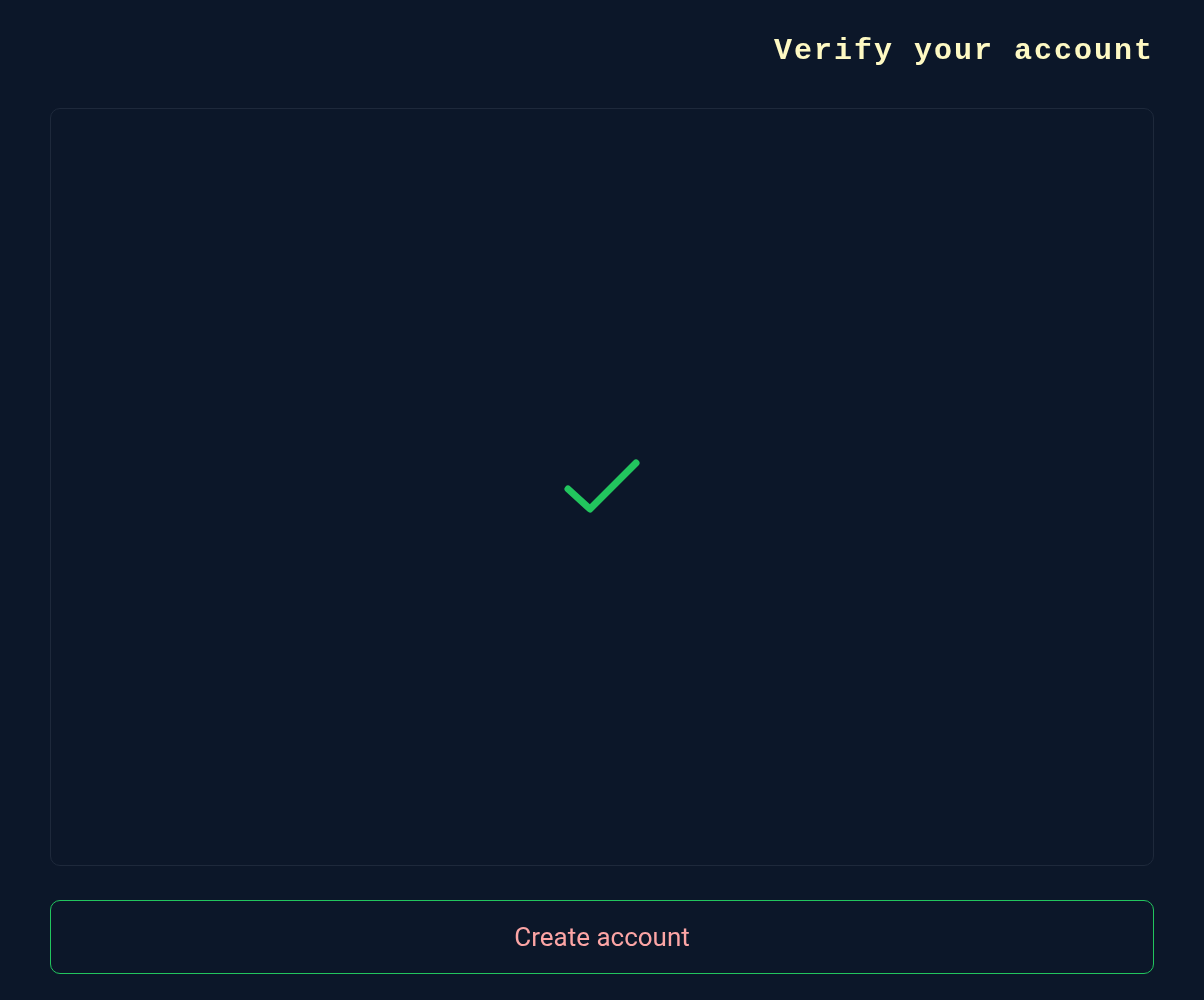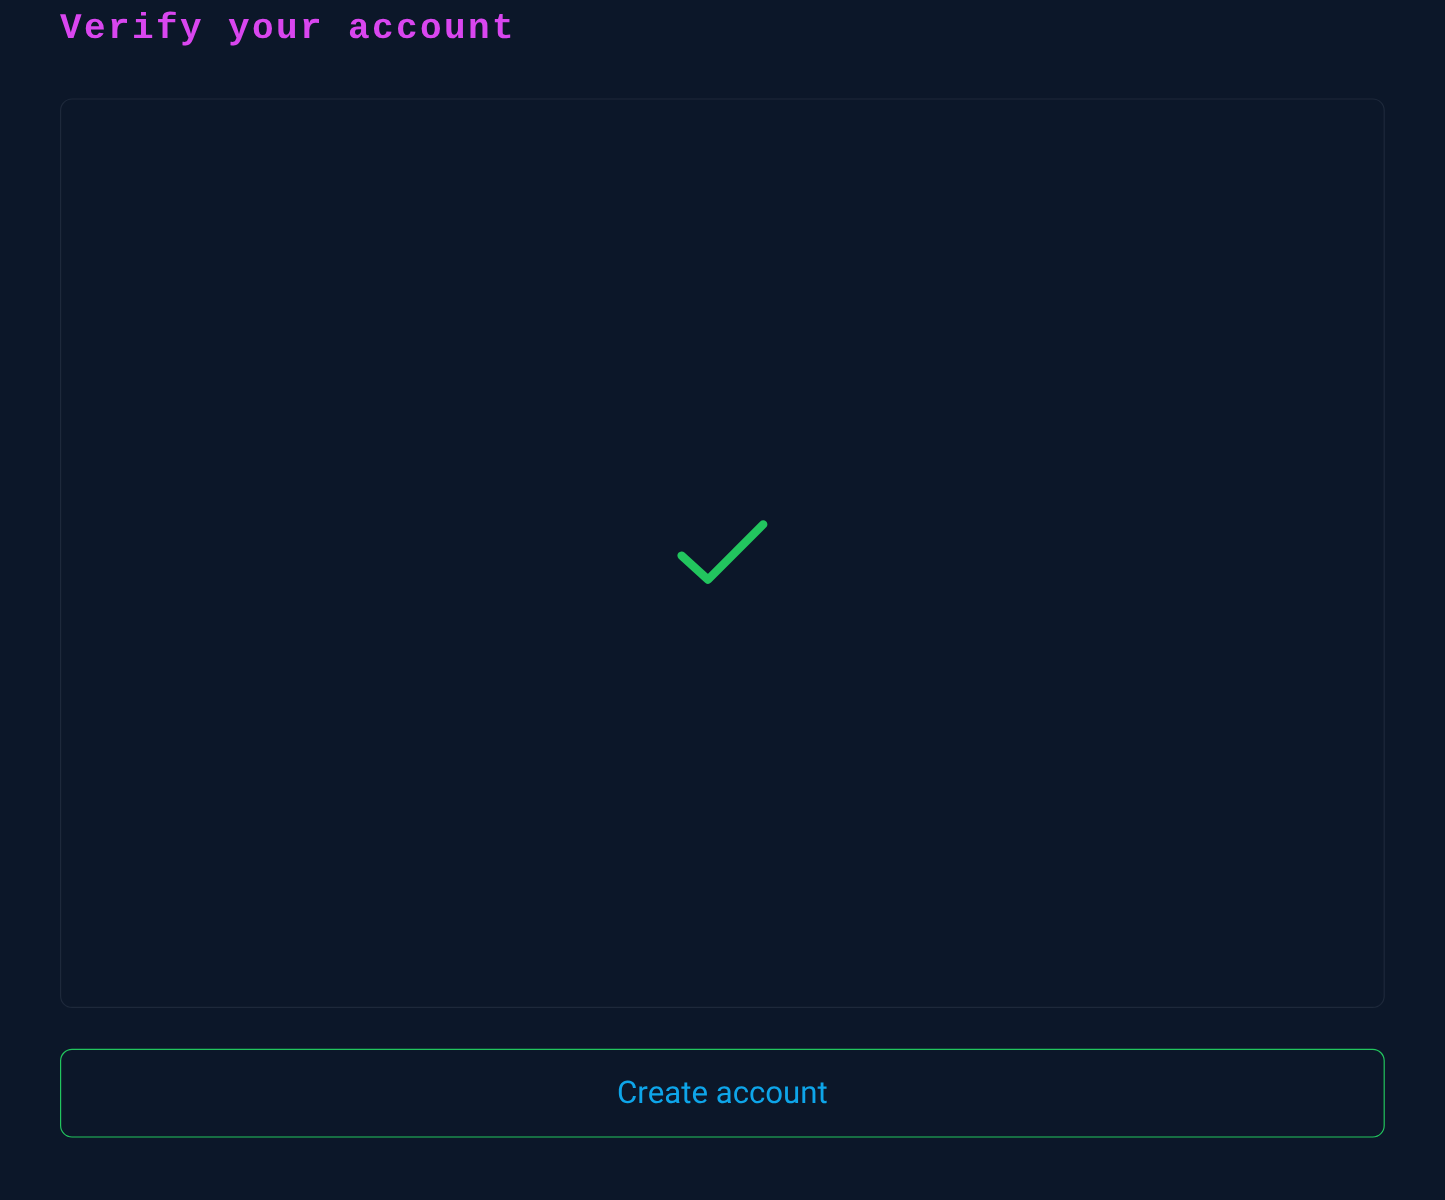--- a/index.html
+++ b/index.html
@@ -12,24 +12,25 @@
       width: 1204px;
       height: 1000px;
       font-family: -apple-system, BlinkMacSystemFont, "Segoe UI", Roboto, sans-serif;
       padding: 0 50px;
       overflow: hidden;
     }
     .page-title {
       font-family: "Courier New", Courier, monospace;
       font-size: 30px;
       font-weight: bold;
-      color: #d946ef;
+      color: #fef9c3;
       letter-spacing: 2px;
-      padding-top: 8px;
+      padding-top: 34px;
       padding-bottom: 40px;
+      text-align: right;
     }
     .verification-panel {
       border: 1px solid #1e293b;
       border-radius: 10px;
       height: 758px;
       display: flex;
       align-items: center;
       justify-content: center;
       margin-bottom: 34px;
     }
@@ -37,21 +38,21 @@
       display: flex;
       align-items: center;
       justify-content: center;
     }
     .create-account-button {
       width: 100%;
       height: 74px;
       background: transparent;
       border: 1px solid #22c55e;
       border-radius: 10px;
-      color: #0ea5e9;
+      color: #fca5a5;
       font-size: 26px;
       font-family: inherit;
       cursor: pointer;
       display: flex;
       align-items: center;
       justify-content: center;
     }
   </style>
 </head>
 <body>

